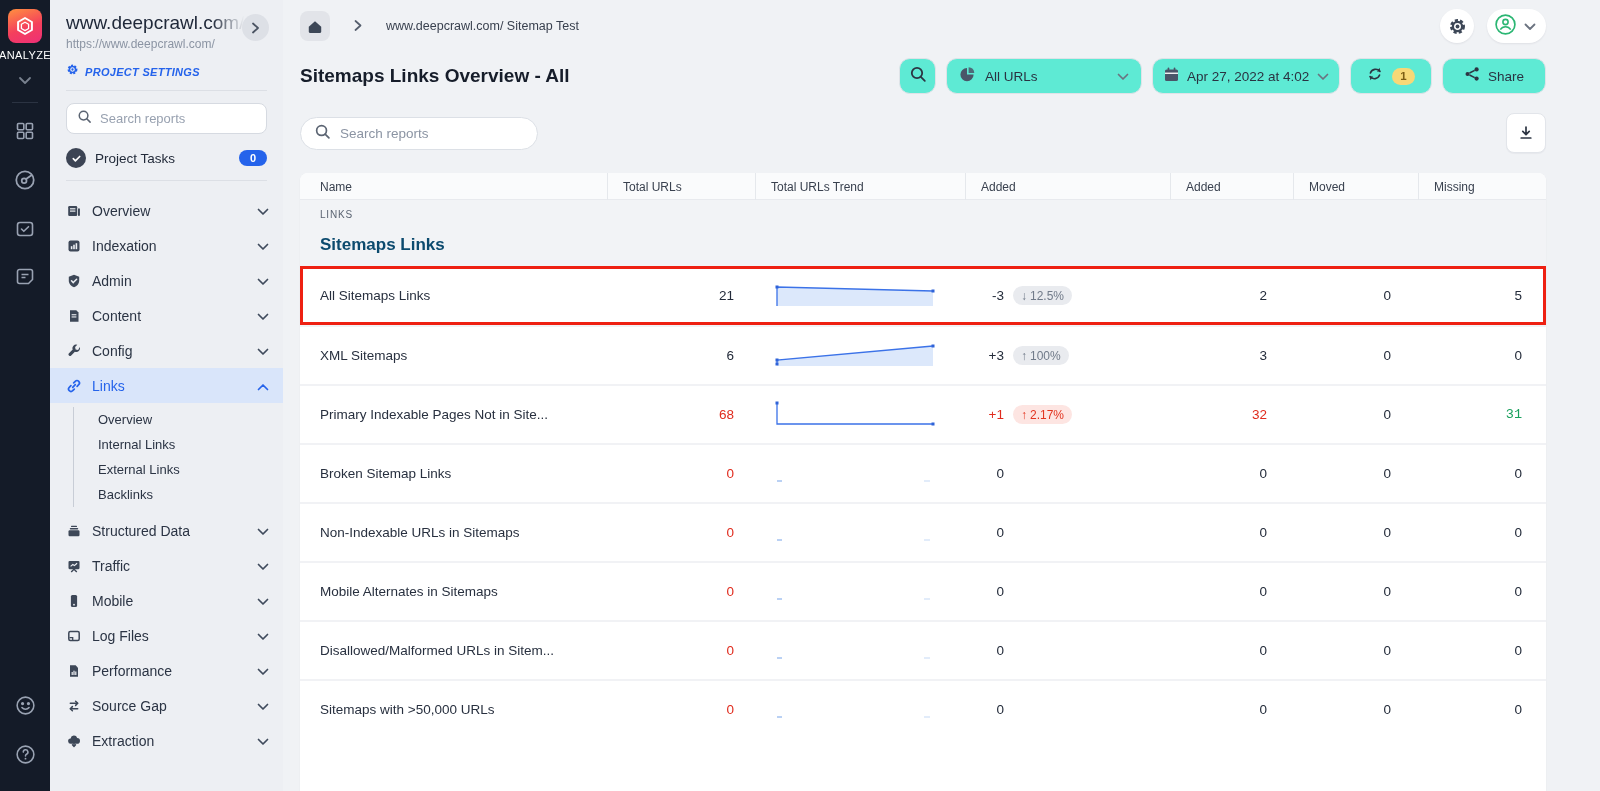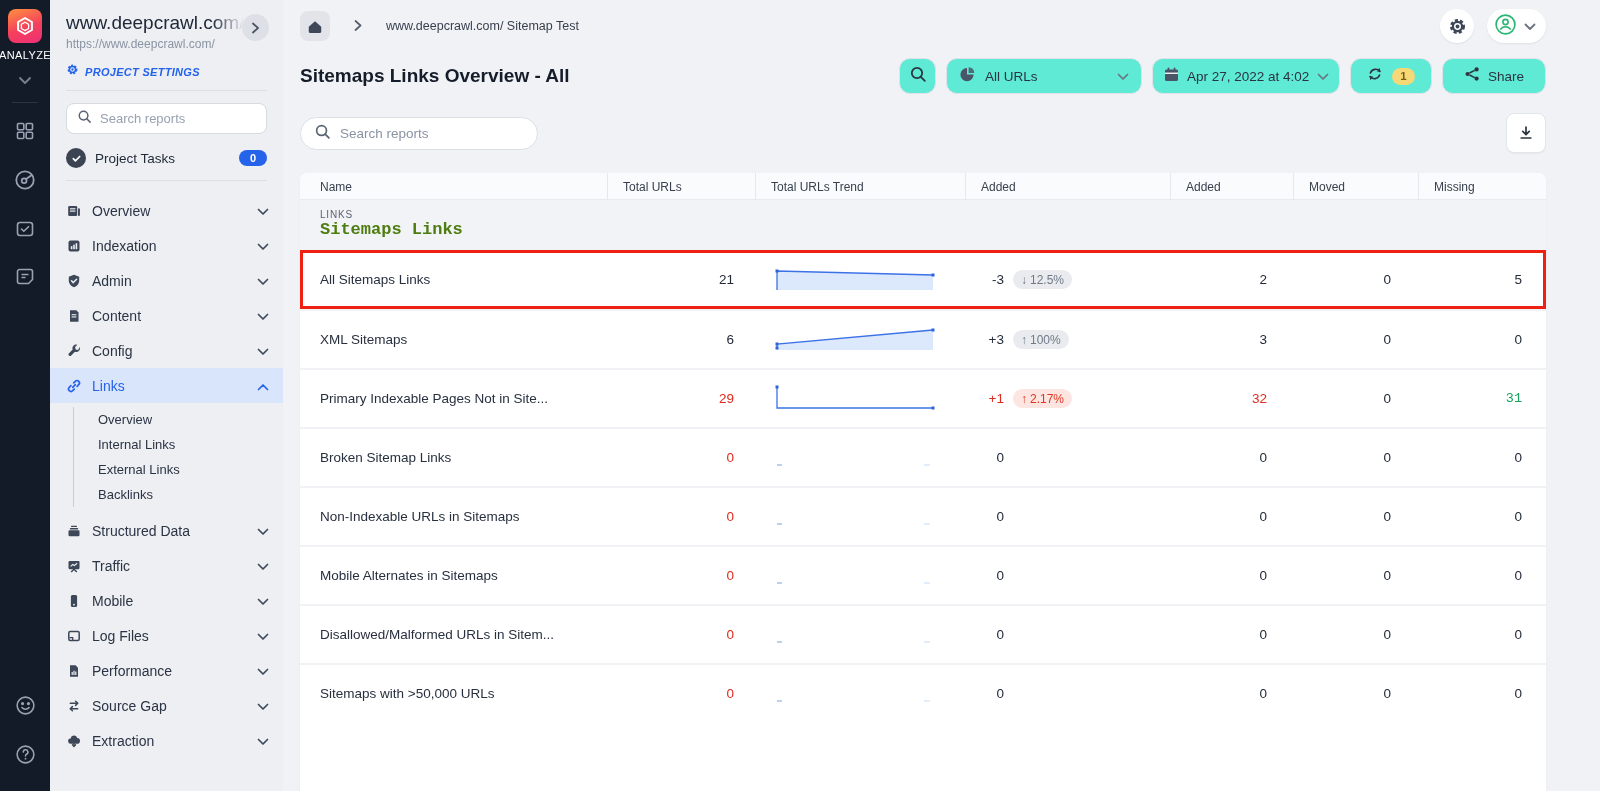--- a/index.html
+++ b/index.html
@@ -78,21 +78,21 @@
   .dl-btn { width:40px; height:40px; background:#fff; border:1px solid #e2e5ea; border-radius:8px; display:flex; align-items:center; justify-content:center; cursor:pointer; box-shadow:0 1px 1px rgba(20,30,50,.04); }
 
   
   .card { margin-top:20px; background:#fff; border-radius:8px 8px 0 0; box-shadow:0 1px 2px rgba(20,30,50,.06); flex:1; overflow:hidden; }
   .tgrid { display:grid; grid-template-columns:1fr 148px 210px 205px 123px 125px 128px; align-items:center; }
   .thead { height:27px; background:#fafbfc; border-bottom:1px solid #e8eaee; }
   .th { font-size:12px; color:#39414f; padding-left:15px; height:27px; display:flex; align-items:center; border-left:1px solid #e5e8ec; }
   .th:first-child { border-left:none; padding-left:20px; }
   .section-row { background:#f2f3f6; padding:9px 20px 11px; }
   .kicker { font-size:10px; letter-spacing:.8px; color:#5b6472; }
-  .section-title { font-size:17px; font-weight:bold; color:#4d7c0f; margin-top:0;font-family:Liberation Mono, monospace; }
+  .section-title { font-size:17px; font-weight:bold; color:#0c4a6e; margin-top:15px; }
   .trow { height:59px; background:#fff; border-top:2px solid #f1f2f5; cursor:pointer; }
   .trow:first-of-type { border-top:none; }
   .trow.highlighted { box-shadow:inset 0 0 0 3px #ee2012; }
   .td-name { font-size:13.5px; color:#28303f; padding-left:20px; white-space:nowrap; overflow:hidden; }
   .td-num { font-size:13.5px; text-align:right; color:#232b3a; }
   .td-total { padding-right:21px; }
   .td-added { padding-right:26px; }
   .td-moved { padding-right:27px; }
   .td-missing { padding-right:24px; }
   .td-trend { padding-left:19px; }
@@ -541,21 +541,21 @@
               <span>↑</span>
               <span>100%</span>
             </span>
           </div>
           <div class="td-num td-added">3</div>
           <div class="td-num td-moved">0</div>
           <div class="td-num td-missing">0</div>
         </div>
         <div class="tgrid trow">
           <div class="td-name">Primary Indexable Pages Not in Site...</div>
-          <div class="td-num td-total c-red">29</div>
+          <div class="td-num td-total c-red">68</div>
           <div class="td-trend"><svg width="162" height="30" viewBox="0 0 162 30">
               <polyline points="3,5 3,26 159,26" fill="none" stroke="#3b72e8" stroke-width="1.3"></polyline>
               <rect x="1.5" y="3.5" width="3" height="3" fill="#2f63d8"></rect>
               <rect x="157.5" y="24.5" width="3" height="3" fill="#2f63d8"></rect>
             </svg></div>
           <div class="td-change">
             <span class="chg-num c-red">+1</span>
             <span class="badge red">
               <span>↑</span>
               <span>2.17%</span>

